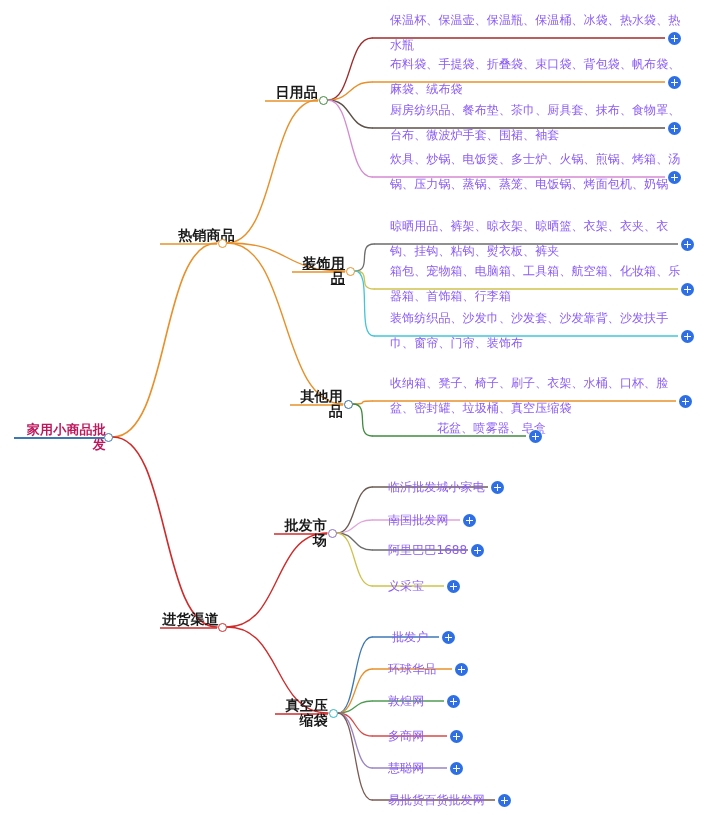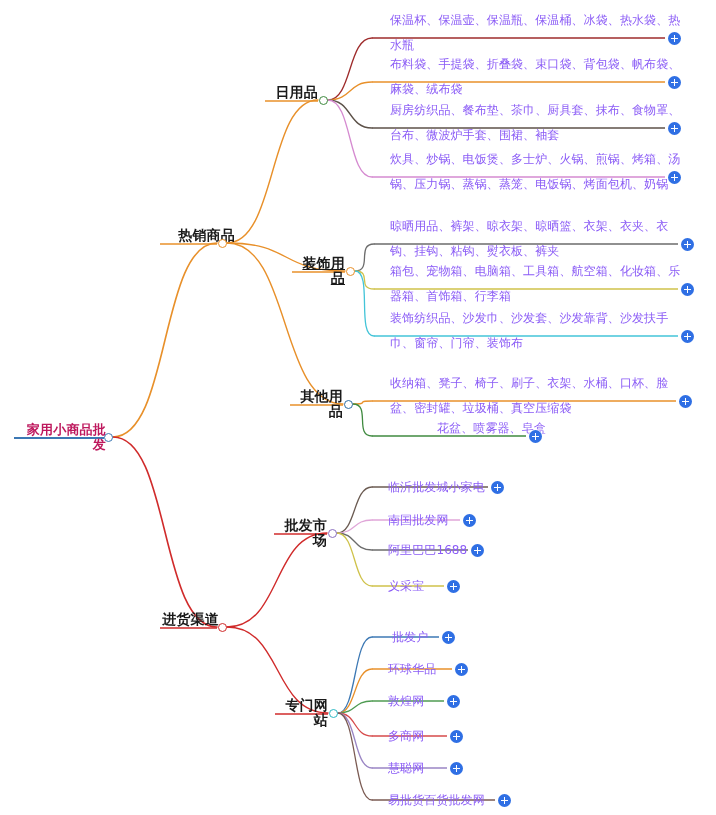--- a/index.html
+++ b/index.html
@@ -165,21 +165,21 @@
       <div class="node-label branch-label" style="width: 56px; left: 271px; text-align: right; top: 518px;">批发市场</div>
       <div class="dot" style="left: 327.5px; top: 528.5px; border-color: rgb(138, 111, 191);"></div>
       <div class="node-label leaf-label single" style="left: 388px; top: 475px; width: 120px;">临沂批发城小家电</div>
       <div class="plus" style="left: 491px; top: 480.5px;"></div>
       <div class="node-label leaf-label single" style="left: 388px; top: 508px; width: 110px;">南国批发网</div>
       <div class="plus" style="left: 463px; top: 513.5px;"></div>
       <div class="node-label leaf-label single" style="left: 388px; top: 538px; width: 120px;">阿里巴巴1688</div>
       <div class="plus" style="left: 471px; top: 543.5px;"></div>
       <div class="node-label leaf-label single" style="left: 388px; top: 574px; width: 90px;">义采宝</div>
       <div class="plus" style="left: 447px; top: 579.5px;"></div>
-      <div class="node-label branch-label" style="width: 56px; left: 272px; text-align: right; top: 698px;">专门网站</div>
+      <div class="node-label branch-label" style="width: 56px; left: 272px; text-align: right; top: 698px;">真空压缩袋</div>
       <div class="dot" style="left: 328.5px; top: 708.5px; border-color: rgb(43, 184, 196);"></div>
       <div class="node-label leaf-label single" style="left: 392px; top: 625px; width: 90px;">批发户</div>
       <div class="plus" style="left: 442px; top: 630.5px;"></div>
       <div class="node-label leaf-label single" style="left: 388px; top: 657px; width: 100px;">环球华品</div>
       <div class="plus" style="left: 455px; top: 662.5px;"></div>
       <div class="node-label leaf-label single" style="left: 388px; top: 689px; width: 90px;">敦煌网</div>
       <div class="plus" style="left: 447px; top: 694.5px;"></div>
       <div class="node-label leaf-label single" style="left: 388px; top: 724px; width: 90px;">多商网</div>
       <div class="plus" style="left: 450px; top: 729.5px;"></div>
       <div class="node-label leaf-label single" style="left: 388px; top: 756px; width: 90px;">慧聪网</div>

